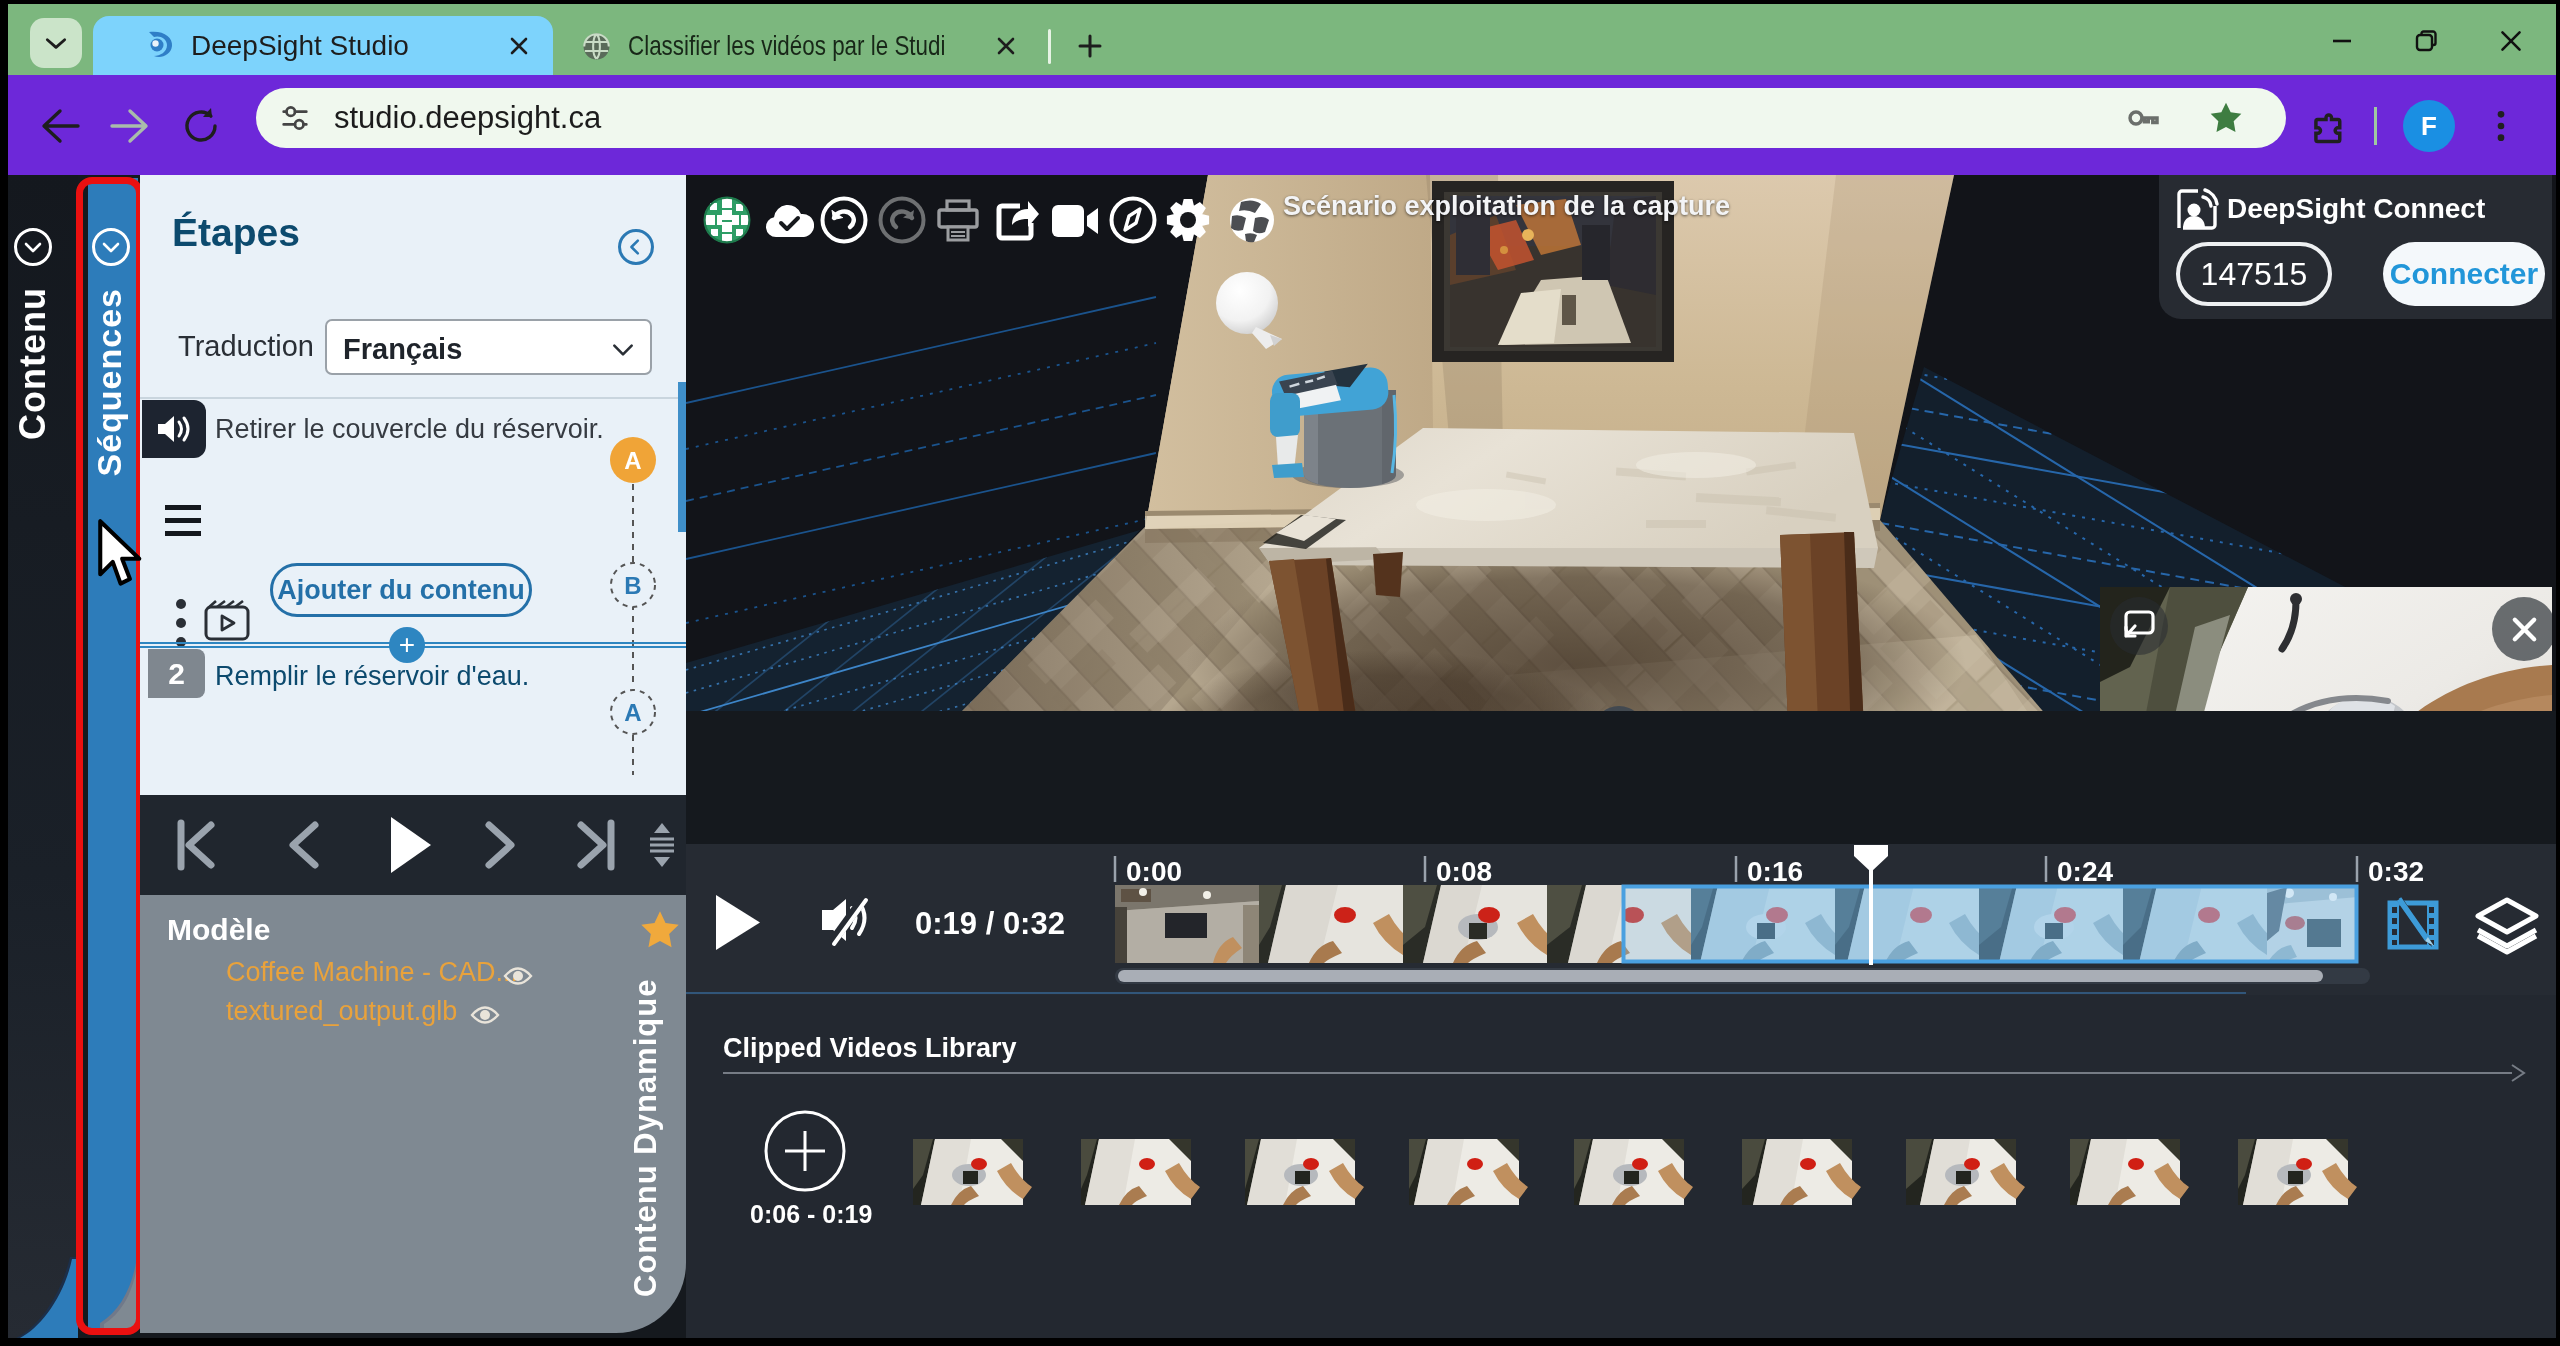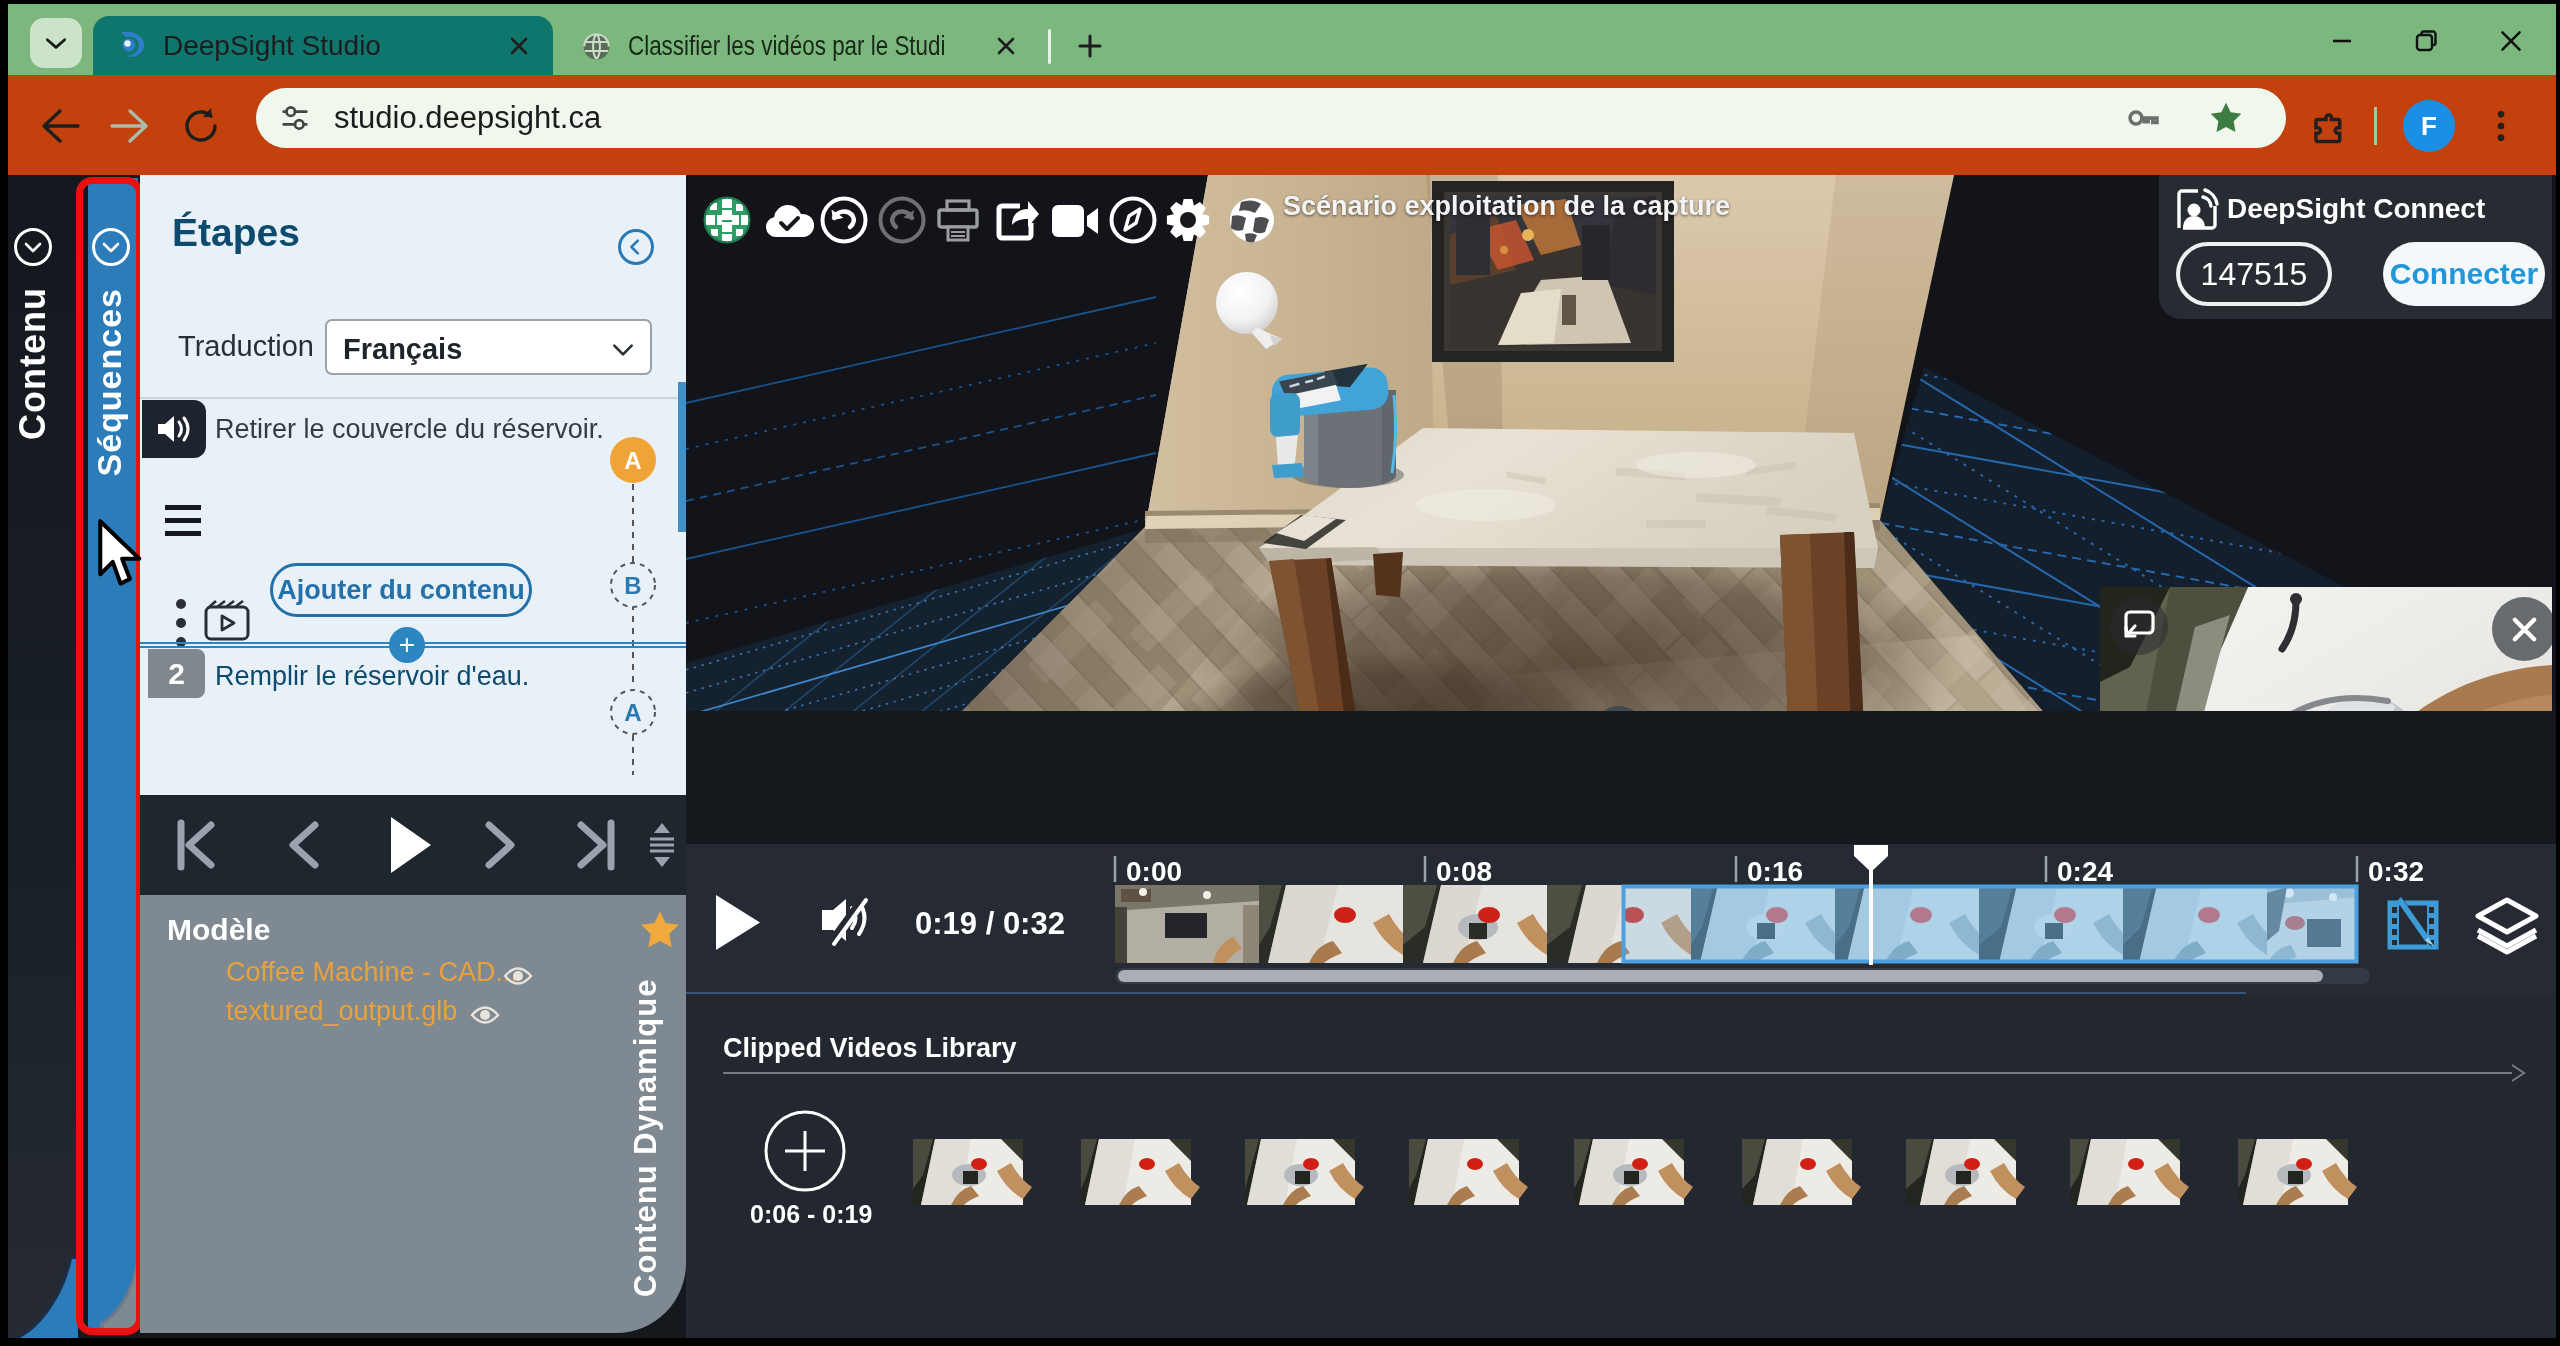--- a/index.html
+++ b/index.html
@@ -2,23 +2,23 @@
 <html><head>
 <meta charset="utf-8">
 <style>
   * { margin:0; padding:0; box-sizing:border-box; }
   html,body { width:2560px; height:1346px; overflow:hidden; background:#000; }
   body { font-family:"Liberation Sans", sans-serif; position:relative; }
   .abs { position:absolute; }
 
   
   #tabstrip { left:8px; top:4px; width:2548px; height:71px; background:#7cb77e; }
-  #toolbar  { left:8px; top:75px; width:2548px; height:100px; background:#c2410c; }
+  #toolbar  { left:8px; top:75px; width:2548px; height:100px; background:#6d28d9; }
   .tabsearch { left:22px; top:14px; width:52px; height:50px; background:#cbe4c9; border-radius:14px; display:flex; align-items:center; justify-content:center; }
-  .tab-active { left:85px; top:12px; width:460px; height:59px; background:#0f766e; border-radius:16px 16px 0 0; display:flex; align-items:center; }
+  .tab-active { left:85px; top:12px; width:460px; height:59px; background:#7dd3fc; border-radius:16px 16px 0 0; display:flex; align-items:center;padding-left:28px; }
   .tab-title { font-size:28px; color:#1d1d1d; }
   .tab-inactive { left:545px; top:16px; width:620px; height:52px; display:flex; align-items:center; }
   .winbtns { right:30px; top:22px; display:flex; gap:56px; align-items:center; }
 
   #addrpill { left:248px; top:13px; width:2030px; height:60px; background:#f0f8ee; border-radius:30px; display:flex; align-items:center; }
 
   
   #app { left:8px; top:175px; width:2548px; height:1163px; background:#15191e; }
   #sidebar { left:0; top:0; width:70px; height:1163px; background:linear-gradient(#14181e, #1a2028 60%, #262b33); }
   #seqstrip { left:80px; top:3px; width:50px; height:1152px; background:#2d7cba; }

